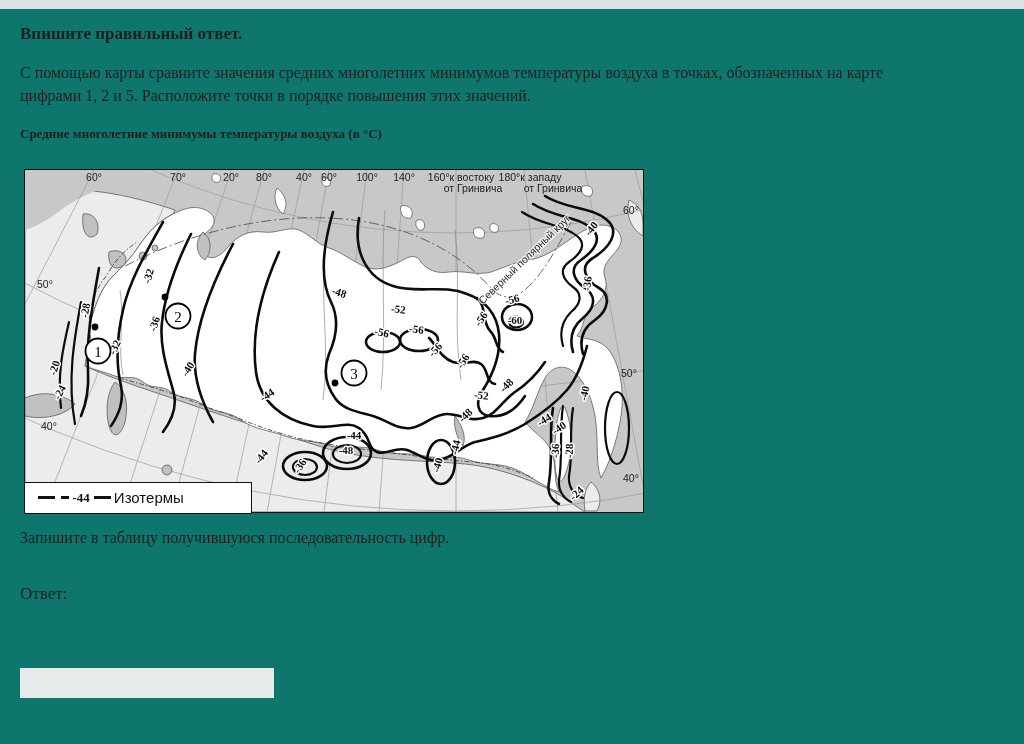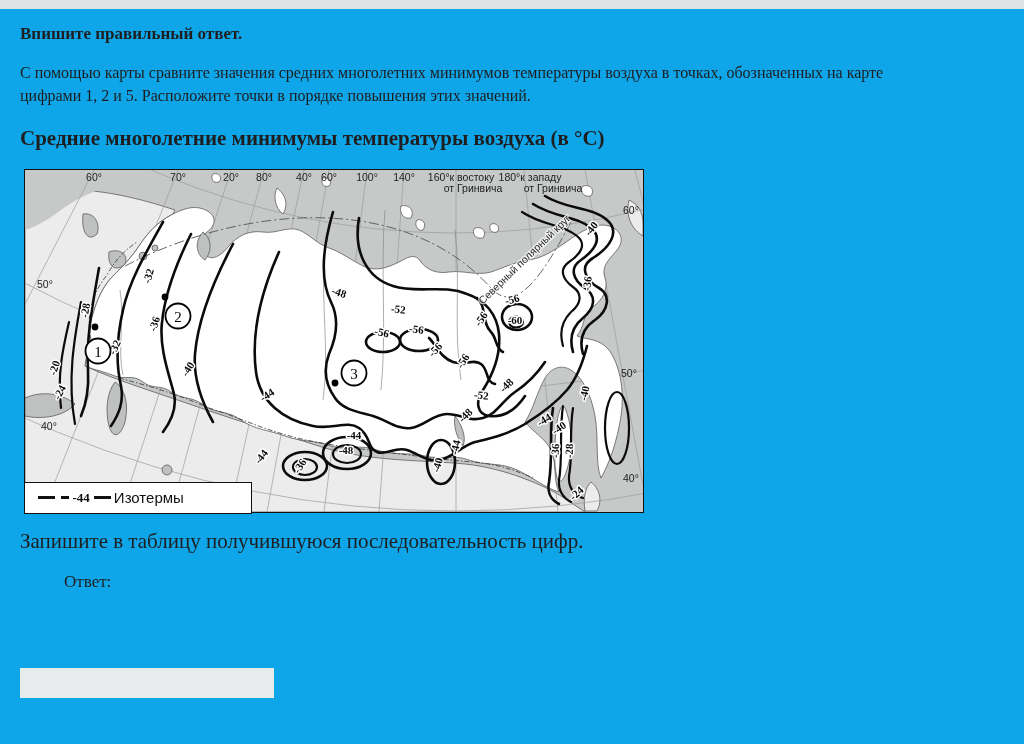--- a/index.html
+++ b/index.html
@@ -1,32 +1,32 @@
 <!DOCTYPE html>
 <html><head>
 <meta charset="utf-8">
 <style>
   html,body{margin:0;padding:0;background:#fff;}
-  .page{position:relative;width:1024px;height:744px;background:#0ea5e9;overflow:hidden;
+  .page{position:relative;width:1024px;height:744px;background:#0f766e;overflow:hidden;
         font-family:"Liberation Serif",serif;color:#1e1e1e;}
   .top-bar{position:absolute;left:0;top:0;width:1024px;height:9px;background:#dde2e2;}
   .prompt{position:absolute;left:20px;top:24px;font-size:17px;font-weight:bold;}
   .task{position:absolute;left:20px;top:61px;font-size:16px;line-height:23px;width:990px;}
-  .map-title{position:absolute;left:20px;top:126px;font-size:21px;font-weight:bold;}
+  .map-title{position:absolute;left:20px;top:126px;font-size:13px;font-weight:bold;}
   .map-wrap{position:absolute;left:24px;top:169px;width:618px;height:342px;
             border:1.5px solid #111;box-sizing:content-box;background:#c7c9c9;}
   .map-wrap svg{display:block;}
   .legend{position:absolute;left:-1.5px;bottom:-1.5px;width:228px;height:32px;background:#fff;
           border:1.5px solid #111;box-sizing:border-box;display:flex;align-items:center;padding-left:10px;}
   .lg-dash{display:inline-block;height:2.5px;background:#111;width:17px;margin:0 3px;}
   .lg-dash.short{width:8px;}
   .lg-val{font:bold 13px "Liberation Serif",serif;color:#111;margin:0 1px;}
   .lg-label{font:15px "Liberation Sans",sans-serif;color:#111;}
-  .instruction{position:absolute;left:20px;top:529px;font-size:21px;}
-  .answer-label{position:absolute;left:20px;top:572px;font-size:17px;margin-left:44px;}
+  .instruction{position:absolute;left:20px;top:529px;font-size:16px;}
+  .answer-label{position:absolute;left:20px;top:584px;font-size:17px;}
   .answer-box{position:absolute;left:20px;top:668px;width:254px;height:30px;background:#e8ebec;
               border:none;font:15px "Liberation Sans",sans-serif;color:#222;padding:0 6px;box-sizing:border-box;}
   
   .geo{font:10.5px "Liberation Sans",sans-serif;fill:#1c1c1c;}
   .iso{font:bold 11px "Liberation Serif",serif;fill:#0a0a0a;paint-order:stroke;stroke:#ffffff;stroke-width:3px;stroke-linejoin:round;}
   .polar{font:10.5px "Liberation Sans",sans-serif;fill:#2b2b2b;paint-order:stroke;stroke:rgba(255,255,255,0.75);stroke-width:2.5px;}
   .ptn{font:15px "Liberation Serif",serif;fill:#000;}
   .pt-ring{fill:#fff;stroke:#000;stroke-width:1.8;}
   .pt-dot{fill:#000;}
   .isoline{fill:none;stroke:#0b0b0b;stroke-width:2.6;stroke-linecap:round;}

